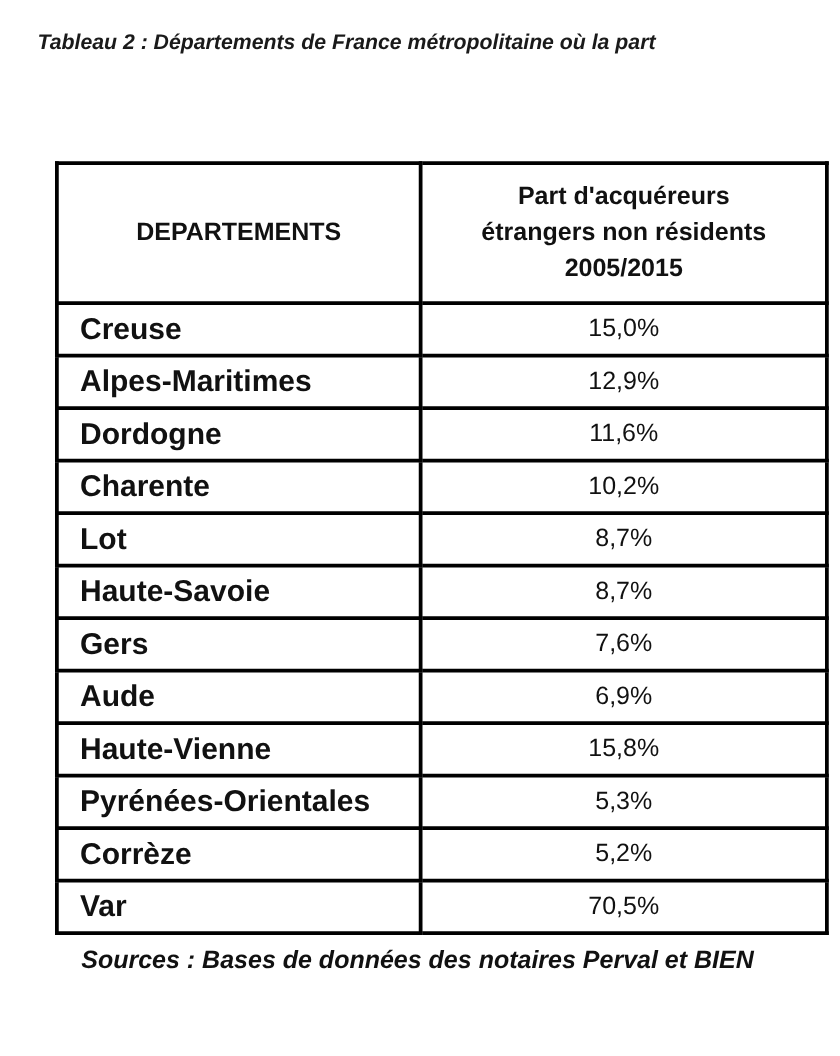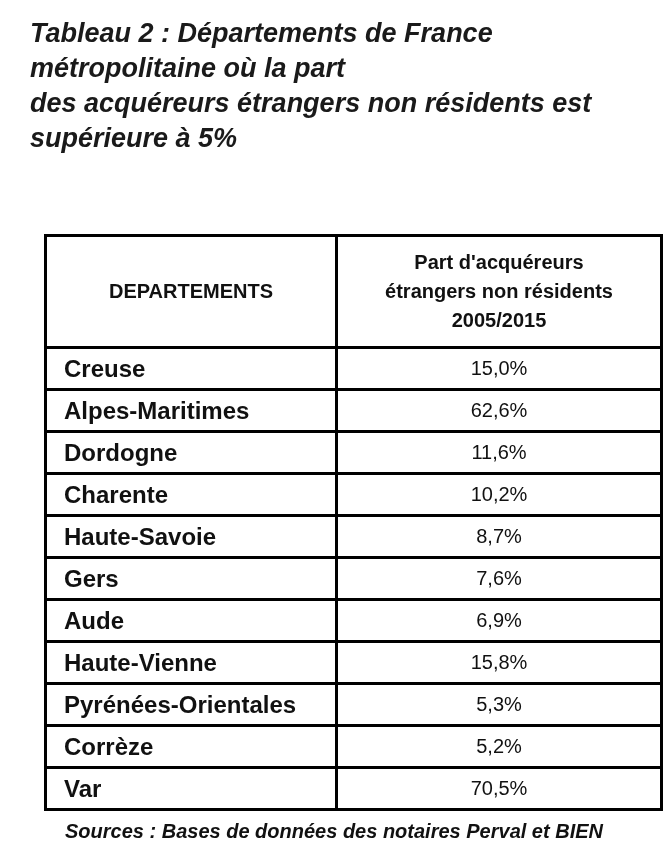--- a/index.html
+++ b/index.html
@@ -12,21 +12,21 @@
     height: 845px;
     position: relative;
     overflow: hidden;
     font-family: "Liberation Sans", sans-serif;
     color: #1a1a1a;
   }
   .doc-title {
     margin: 16px 14px 0 30px;
     font-style: italic;
     font-weight: bold;
-    font-size: 27px;
+    font-size: 17px;
     line-height: 35px;
     color: #1a1a1a;
   }
   table.dept-table {
     border-collapse: collapse;
     table-layout: fixed;
     margin: 78px 0 0 44px;
     width: 616px;
     background: #ffffff;
   }
@@ -72,21 +72,20 @@
     font-weight: bold;
     font-size: 20px;
     color: #111111;
   }
 </style>
 </head>
 <body>
 
 <div class="doc-title">
   <div>Tableau 2 : Départements de France métropolitaine où la part</div>
-  <div>des acquéreurs étrangers non résidents est supérieure à 5%</div>
 </div>
 
 <table class="dept-table">
   <colgroup>
     <col style="width:291px">
     <col style="width:325px">
   </colgroup>
   <thead>
     <tr>
       <th>DEPARTEMENTS</th>
@@ -95,29 +94,33 @@
       </th>
     </tr>
   </thead>
   <tbody>
       <tr>
         <td class="dep">Creuse</td>
         <td class="val">15,0%</td>
       </tr>
       <tr>
         <td class="dep">Alpes-Maritimes</td>
-        <td class="val">62,6%</td>
+        <td class="val">12,9%</td>
       </tr>
       <tr>
         <td class="dep">Dordogne</td>
         <td class="val">11,6%</td>
       </tr>
       <tr>
         <td class="dep">Charente</td>
         <td class="val">10,2%</td>
+      </tr>
+      <tr>
+        <td class="dep">Lot</td>
+        <td class="val">8,7%</td>
       </tr>
       <tr>
         <td class="dep">Haute-Savoie</td>
         <td class="val">8,7%</td>
       </tr>
       <tr>
         <td class="dep">Gers</td>
         <td class="val">7,6%</td>
       </tr>
       <tr>

